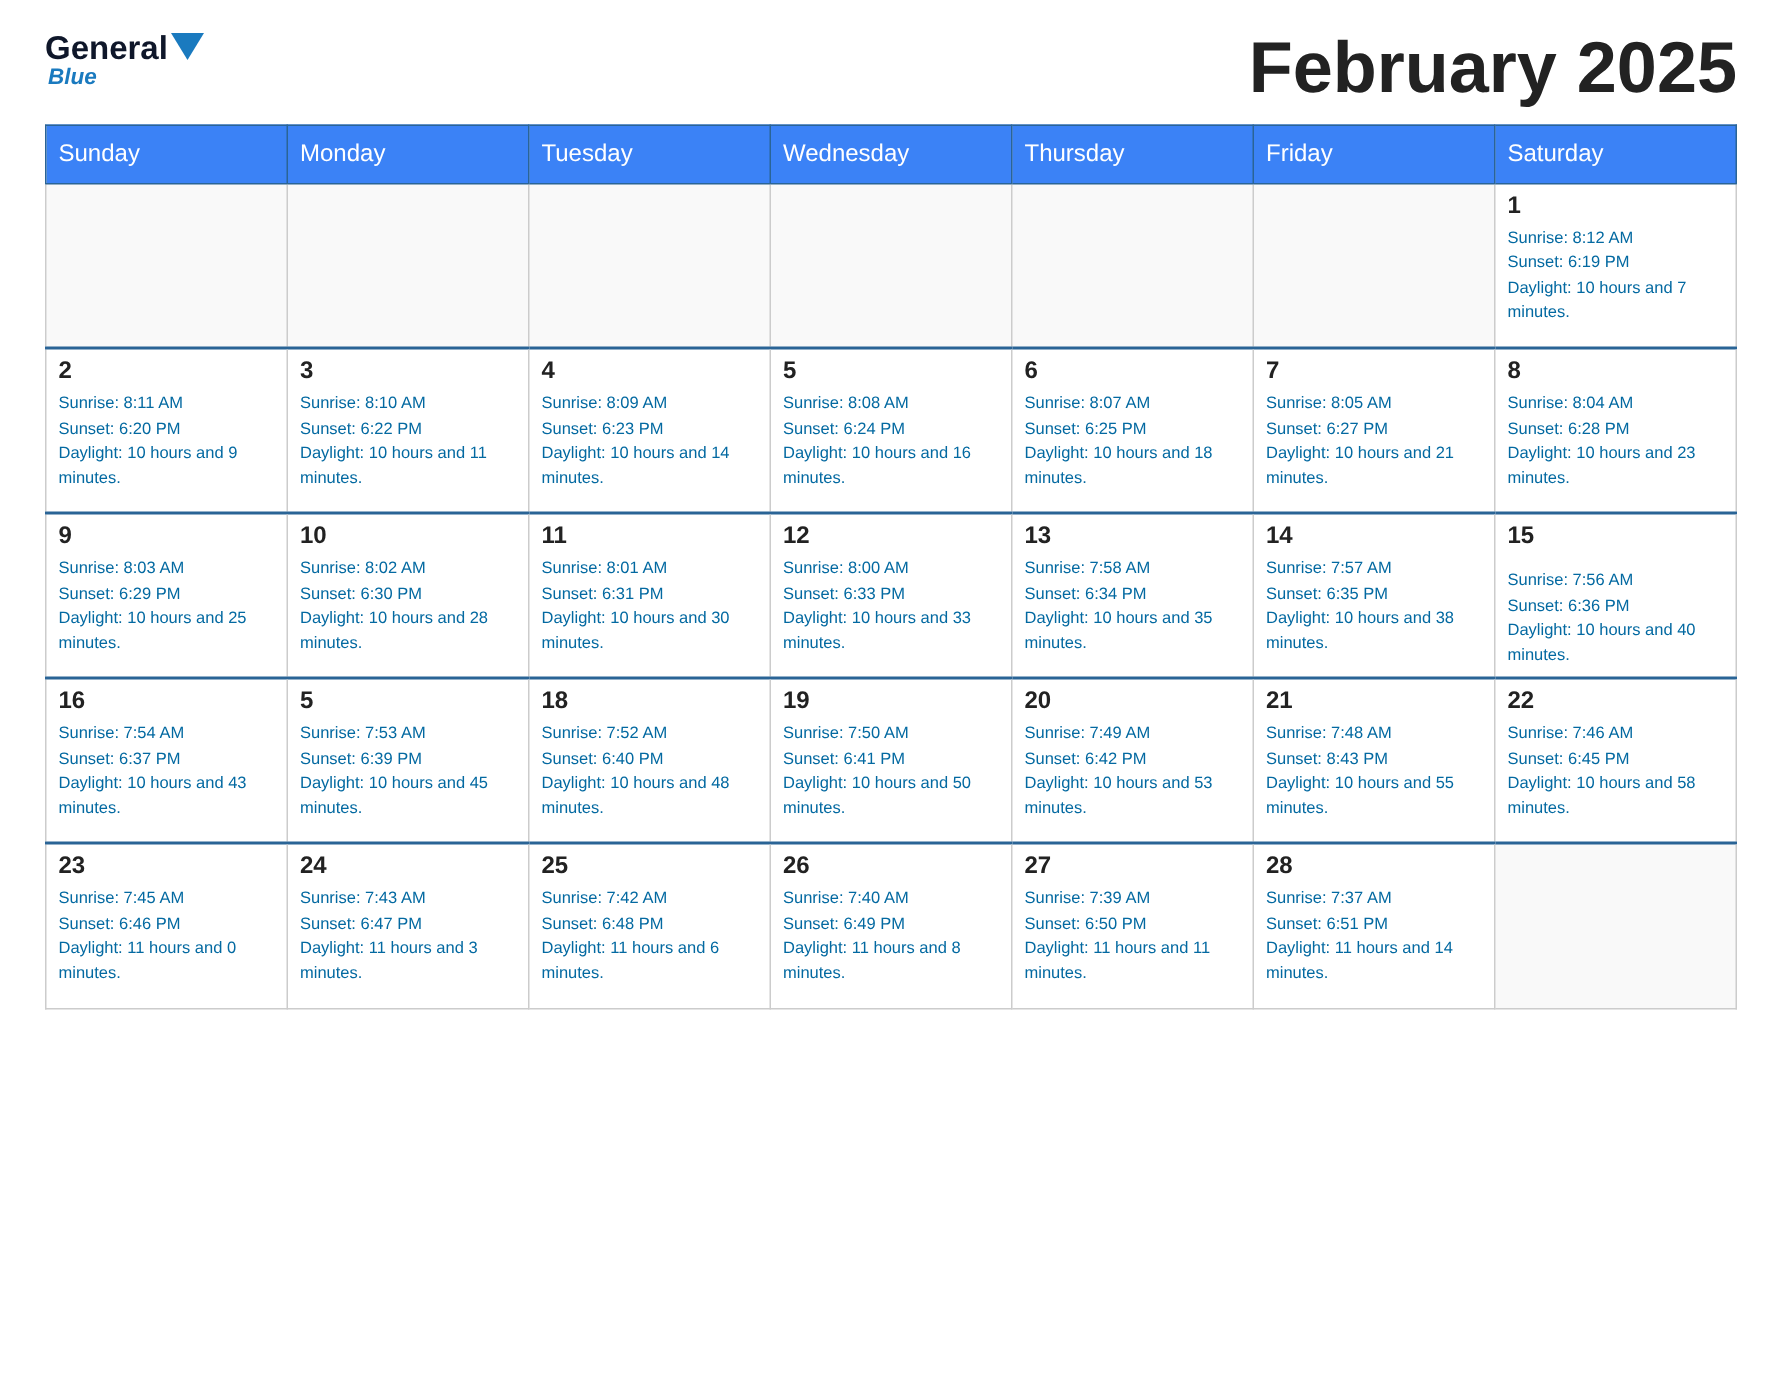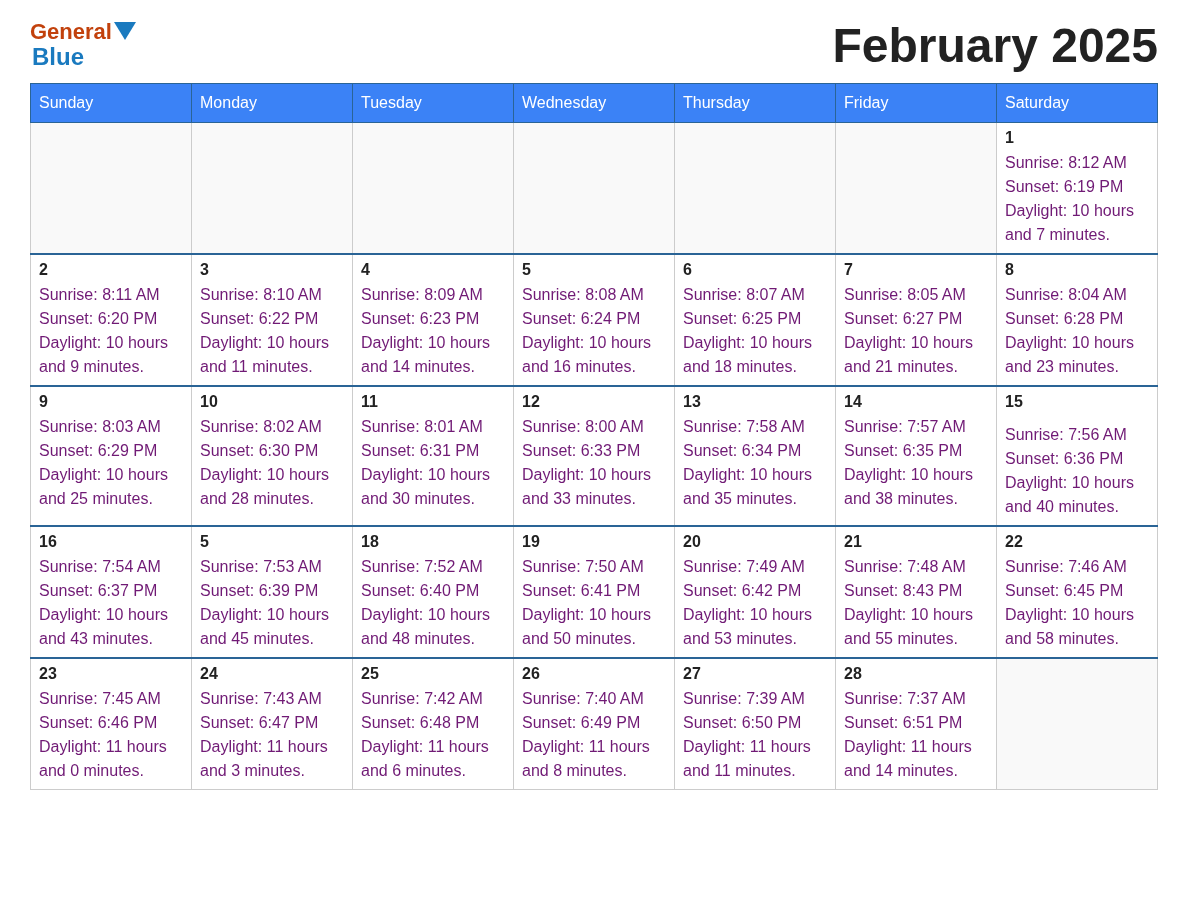--- a/index.html
+++ b/index.html
@@ -17,26 +17,27 @@
       margin-bottom: 10px;
     }
     .logo {
       display: flex;
       align-items: center;
       gap: 4px;
     }
     .logo-text-general {
       font-size: 22px;
       font-weight: bold;
-      color: #c2410c;
+      color: #0f172a;
     }
     .logo-text-blue {
-      font-size: 24px;
+      font-size: 15px;
       font-weight: bold;
       color: #1a7abf;
+      font-style: italic;
     }
     .title-section {
       text-align: left;
     }
     .month-title {
       font-size: 48px;
       font-weight: bold;
       color: #222;
       line-height: 1.1;
     }
@@ -68,22 +69,22 @@
       height: 110px;
     }
     .day-number {
       font-size: 16px;
       font-weight: bold;
       color: #222;
       display: block;
       margin-bottom: 4px;
     }
     .day-info {
-      font-size: 16px;
-      color: #701a75;
+      font-size: 11px;
+      color: #0369a1;
       line-height: 1.5;
     }
     .empty-cell {
       background: #f9f9f9;
     }
     .week-row td {
       border-top: 2px solid #2a6496;
     }
   </style>
 </head>

